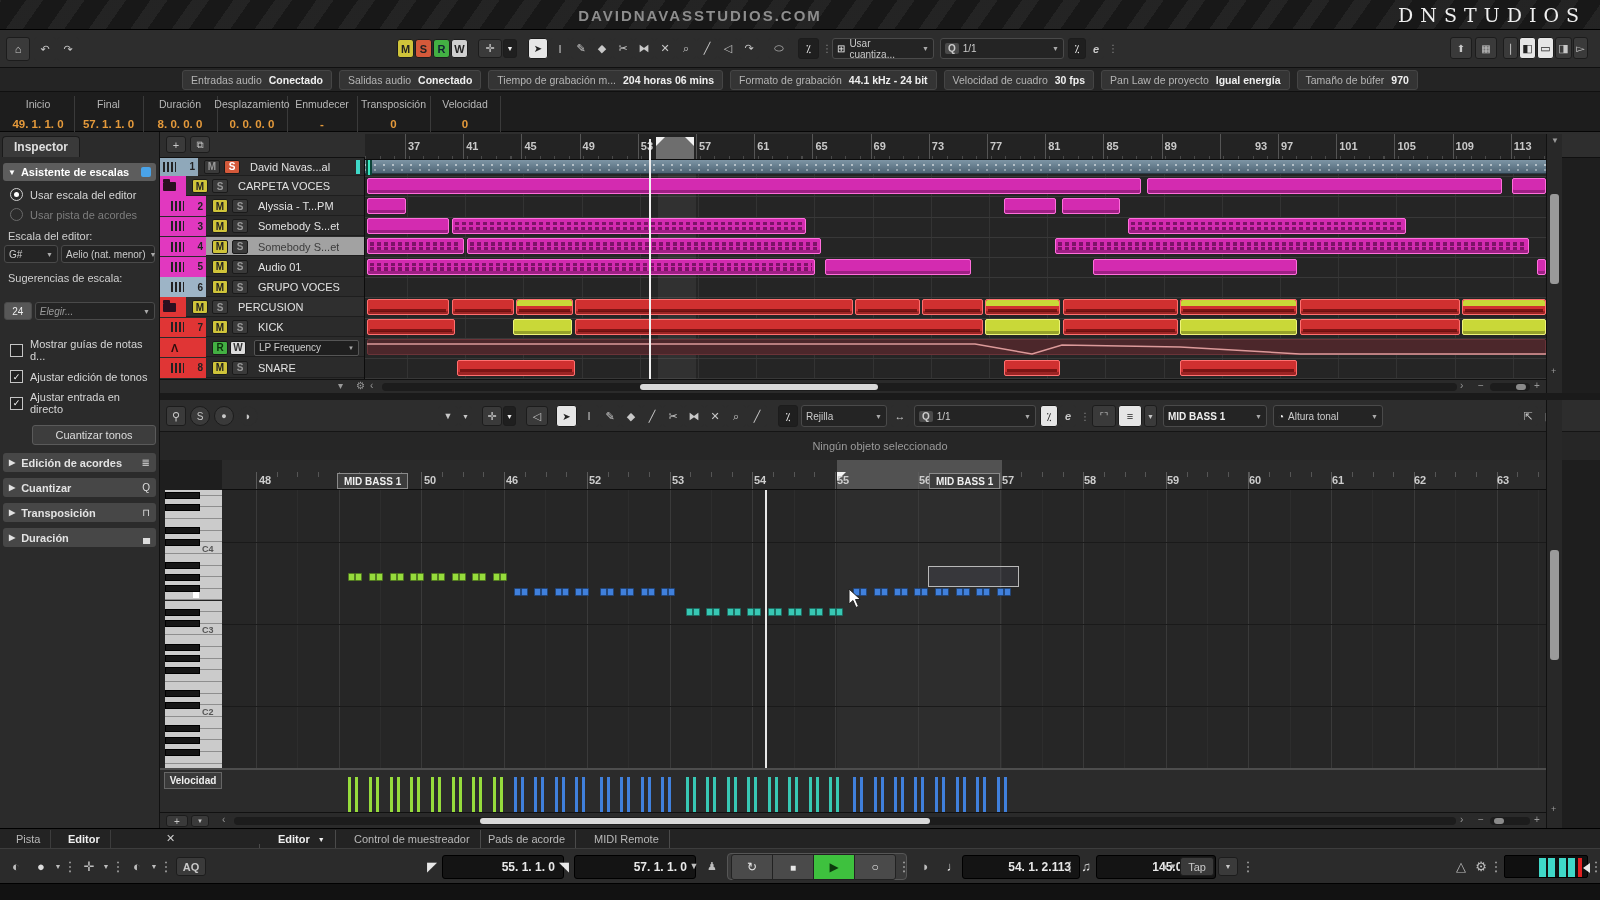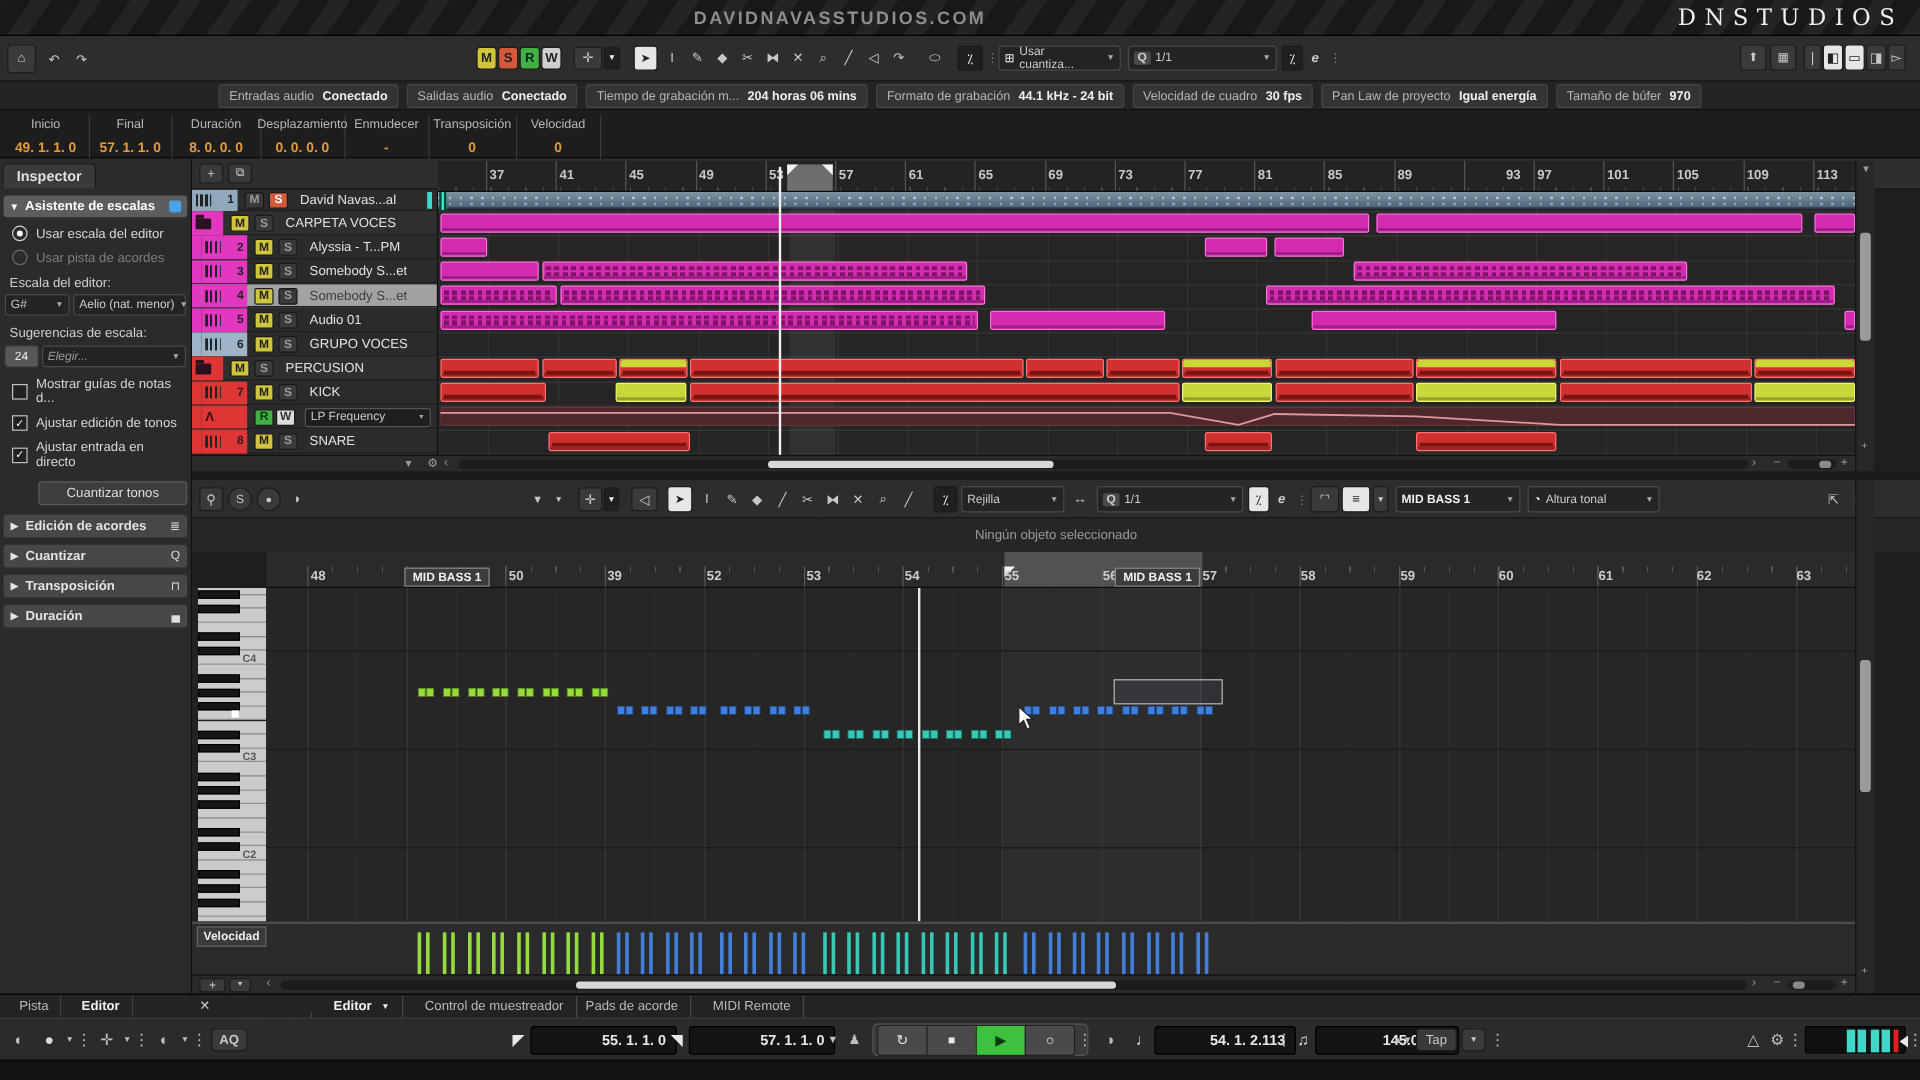--- a/index.html
+++ b/index.html
@@ -253,21 +253,21 @@
       <div class="dd" style="position:relative;width:56px;height:18px;">
         <span>G#</span>
         <span class="car">▼</span>
       </div>
       <div class="dd" style="position:relative;width:94px;height:18px;">
         <span style="white-space:nowrap;">Aelio (nat. menor)</span>
         <span class="car">▼</span>
       </div>
     </div>
     <div class="ins-label">Sugerencias de escala:</div>
-    <div style="display:flex;gap:3px;margin:4px 4px;">
+    <div style="display:flex;gap:3px;margin:18px 4px;">
       <div class="dd" style="position:relative;width:28px;height:18px;background:#575757;color:#eee;justify-content:center;">
         <span>24</span>
       </div>
       <div class="dd" style="position:relative;width:122px;height:18px;">
         <span style="font-style:italic;color:#9a9a9a;">Elegir...</span>
         <span class="car">▼</span>
       </div>
     </div>
     <div id="insp-checks">
         <div class="chk-row">
@@ -749,21 +749,21 @@
       <div style="position: absolute; box-sizing: border-box; left: 695.6px; top: 12px; width: 1px; height: 18px; background: rgb(90, 90, 90);"></div>
       <div style="position: absolute; box-sizing: border-box; left: 778.3px; top: 12px; width: 1px; height: 18px; background: rgb(90, 90, 90);"></div>
       <div style="position: absolute; box-sizing: border-box; left: 861px; top: 12px; width: 1px; height: 18px; background: rgb(90, 90, 90);"></div>
       <div style="position: absolute; box-sizing: border-box; left: 943.7px; top: 12px; width: 1px; height: 18px; background: rgb(90, 90, 90);"></div>
       <div style="position: absolute; box-sizing: border-box; left: 1026.4px; top: 12px; width: 1px; height: 18px; background: rgb(90, 90, 90);"></div>
       <div style="position: absolute; box-sizing: border-box; left: 1109.1px; top: 12px; width: 1px; height: 18px; background: rgb(90, 90, 90);"></div>
       <div style="position: absolute; box-sizing: border-box; left: 1191.8px; top: 12px; width: 1px; height: 18px; background: rgb(90, 90, 90);"></div>
       <div style="position: absolute; box-sizing: border-box; left: 1274.5px; top: 12px; width: 1px; height: 18px; background: rgb(90, 90, 90);"></div>
       <div style="position: absolute; box-sizing: border-box; left: 37px; top: 14px; font-size: 11px; font-weight: bold; color: rgb(205, 205, 205);">48</div>
       <div style="position: absolute; box-sizing: border-box; left: 202px; top: 14px; font-size: 11px; font-weight: bold; color: rgb(205, 205, 205);">50</div>
-      <div style="position: absolute; box-sizing: border-box; left: 284px; top: 14px; font-size: 11px; font-weight: bold; color: rgb(205, 205, 205);">39</div>
+      <div style="position: absolute; box-sizing: border-box; left: 284px; top: 14px; font-size: 11px; font-weight: bold; color: rgb(205, 205, 205);">46</div>
       <div style="position: absolute; box-sizing: border-box; left: 367px; top: 14px; font-size: 11px; font-weight: bold; color: rgb(205, 205, 205);">52</div>
       <div style="position: absolute; box-sizing: border-box; left: 450px; top: 14px; font-size: 11px; font-weight: bold; color: rgb(205, 205, 205);">53</div>
       <div style="position: absolute; box-sizing: border-box; left: 532px; top: 14px; font-size: 11px; font-weight: bold; color: rgb(205, 205, 205);">54</div>
       <div style="position: absolute; box-sizing: border-box; left: 615px; top: 14px; font-size: 11px; font-weight: bold; color: rgb(205, 205, 205);">55</div>
       <div style="position: absolute; box-sizing: border-box; left: 697px; top: 14px; font-size: 11px; font-weight: bold; color: rgb(205, 205, 205);">56</div>
       <div style="position: absolute; box-sizing: border-box; left: 780px; top: 14px; font-size: 11px; font-weight: bold; color: rgb(205, 205, 205);">57</div>
       <div style="position: absolute; box-sizing: border-box; left: 862px; top: 14px; font-size: 11px; font-weight: bold; color: rgb(205, 205, 205);">58</div>
       <div style="position: absolute; box-sizing: border-box; left: 945px; top: 14px; font-size: 11px; font-weight: bold; color: rgb(205, 205, 205);">59</div>
       <div style="position: absolute; box-sizing: border-box; left: 1027px; top: 14px; font-size: 11px; font-weight: bold; color: rgb(205, 205, 205);">60</div>
       <div style="position: absolute; box-sizing: border-box; left: 1110px; top: 14px; font-size: 11px; font-weight: bold; color: rgb(205, 205, 205);">61</div>

